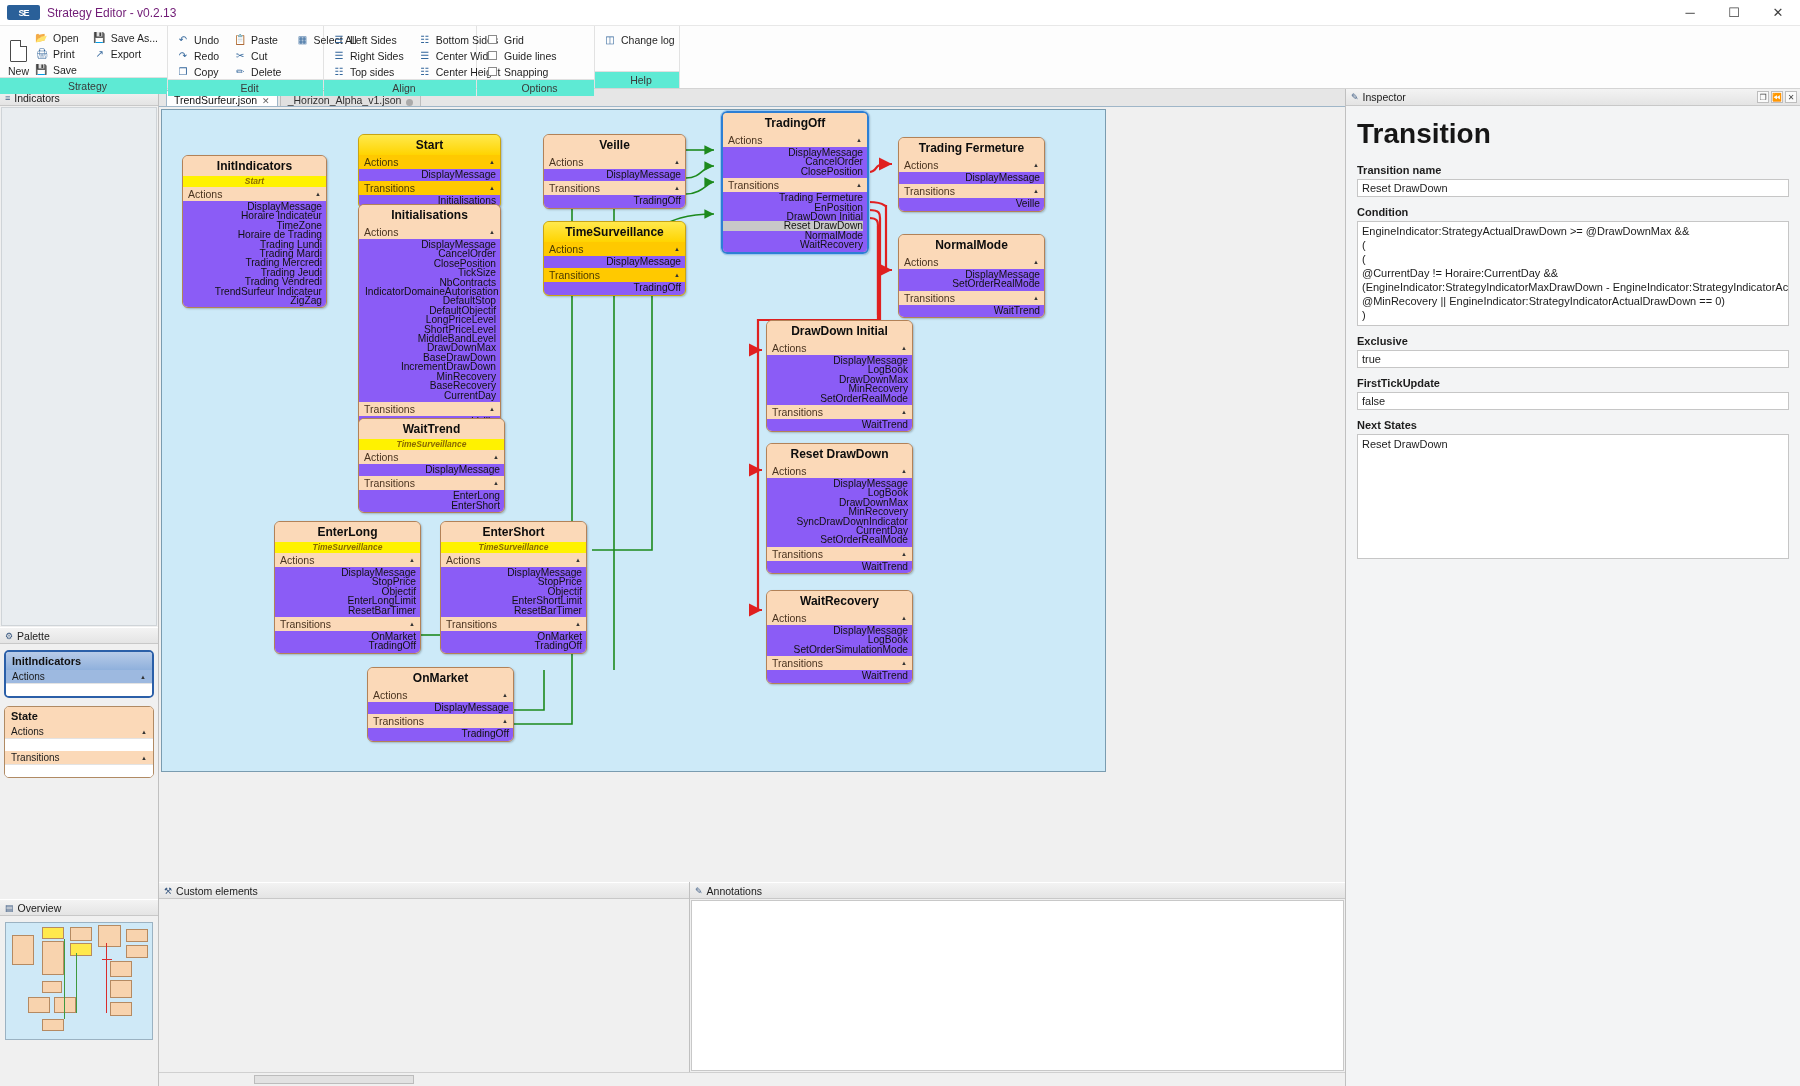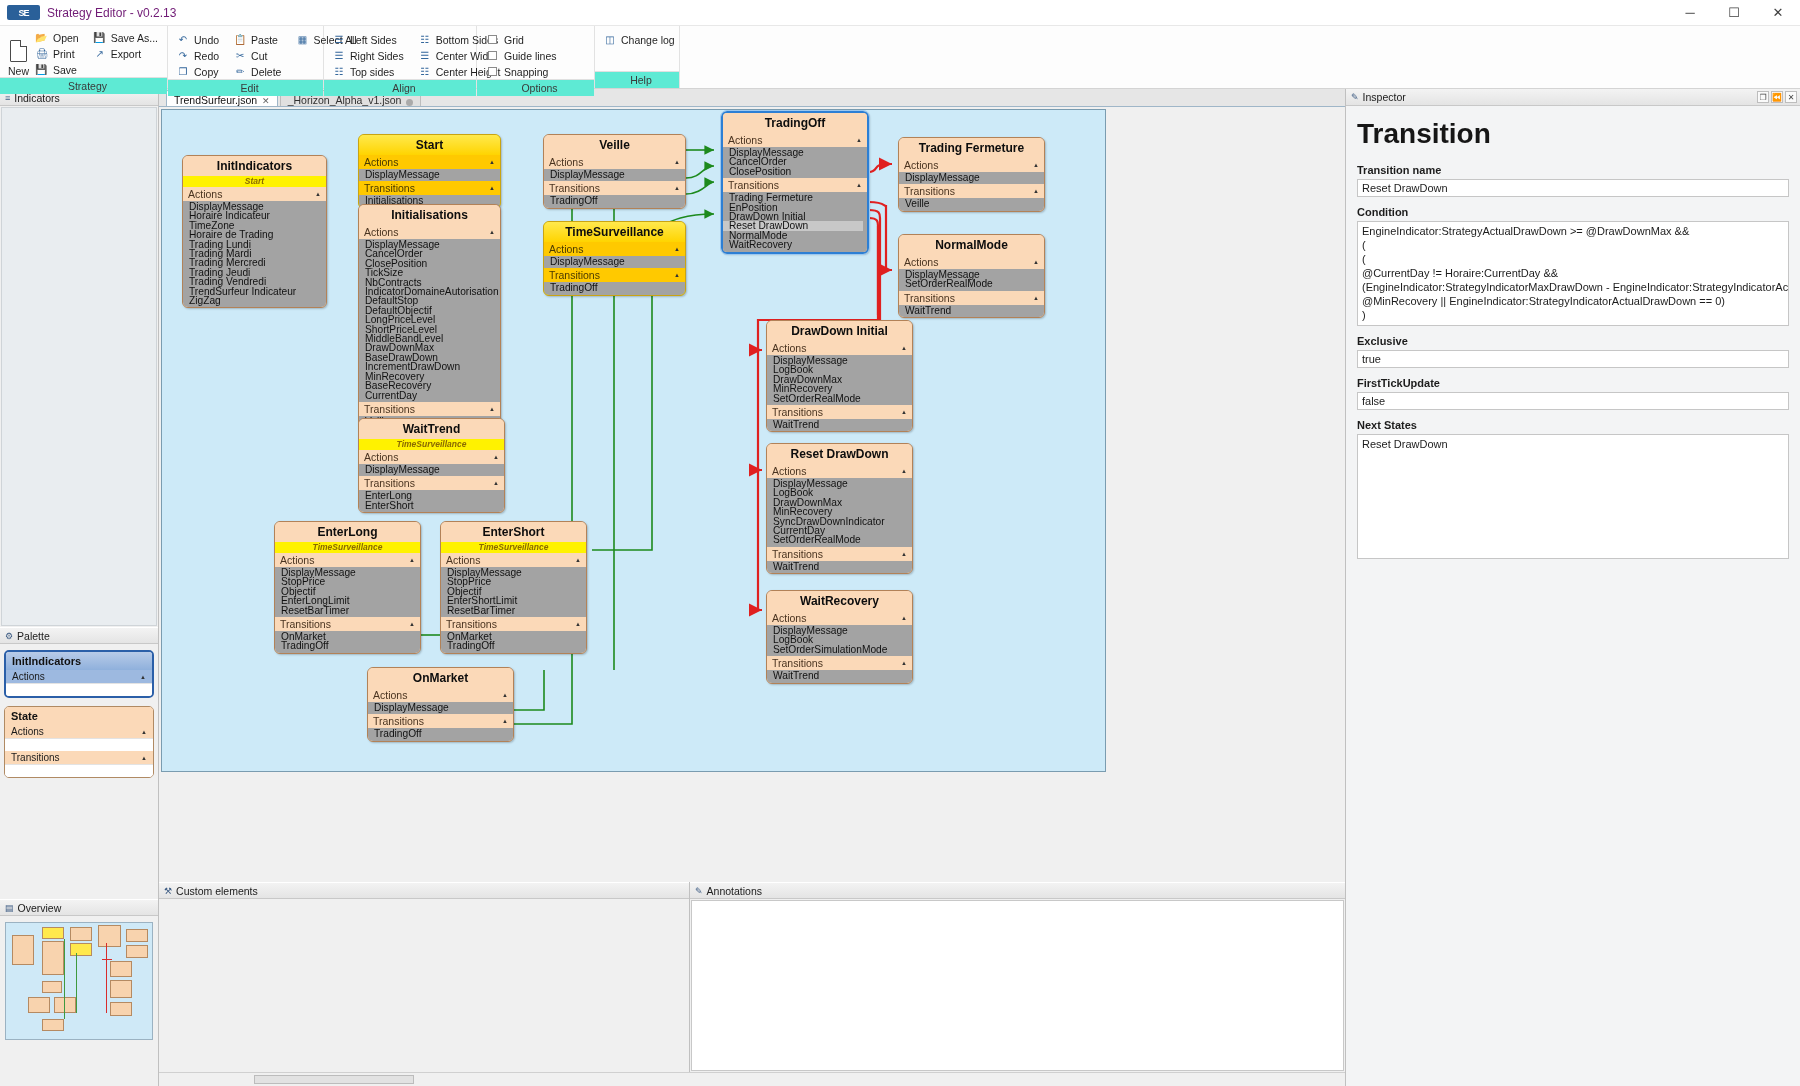--- a/index.html
+++ b/index.html
@@ -191,21 +191,21 @@
   .n-sub { background: #fff200; text-align: center; font-size: 8.5px;
            font-style: italic; color: #8a6a00; font-weight: bold;
            padding: 0 0 1px 0; line-height: 10px; }
   .n-sec {
     display: flex; justify-content: space-between; align-items: center;
     padding: 1px 5px; font-size: 10.5px; color: #4a3420;
   }
   .node.orange .n-sec { background: #fbd9b8; }
   .node.yellow .n-sec { background: #ffc900; color: #4a3a00; }
   .n-sec .ar { font-size: 6px; color: #333; }
-  .n-list { background: #a3a3a3; padding: 1px 4px 2px 6px; }
+  .n-list { background: #8b5cf6; padding: 1px 4px 2px 6px; text-align: right; }
   .n-list div { line-height: 9.4px; font-size: 10.2px; color: #111;
                 white-space: nowrap; }
   .n-list div.hl { background: #c8c8c8; margin-left: -6px; padding-left: 6px; }
 
   svg.edges { position: absolute; left: 0; top: 0; pointer-events: none; }
 </style>
 </head>
 <body>
 
 <div class="app">

